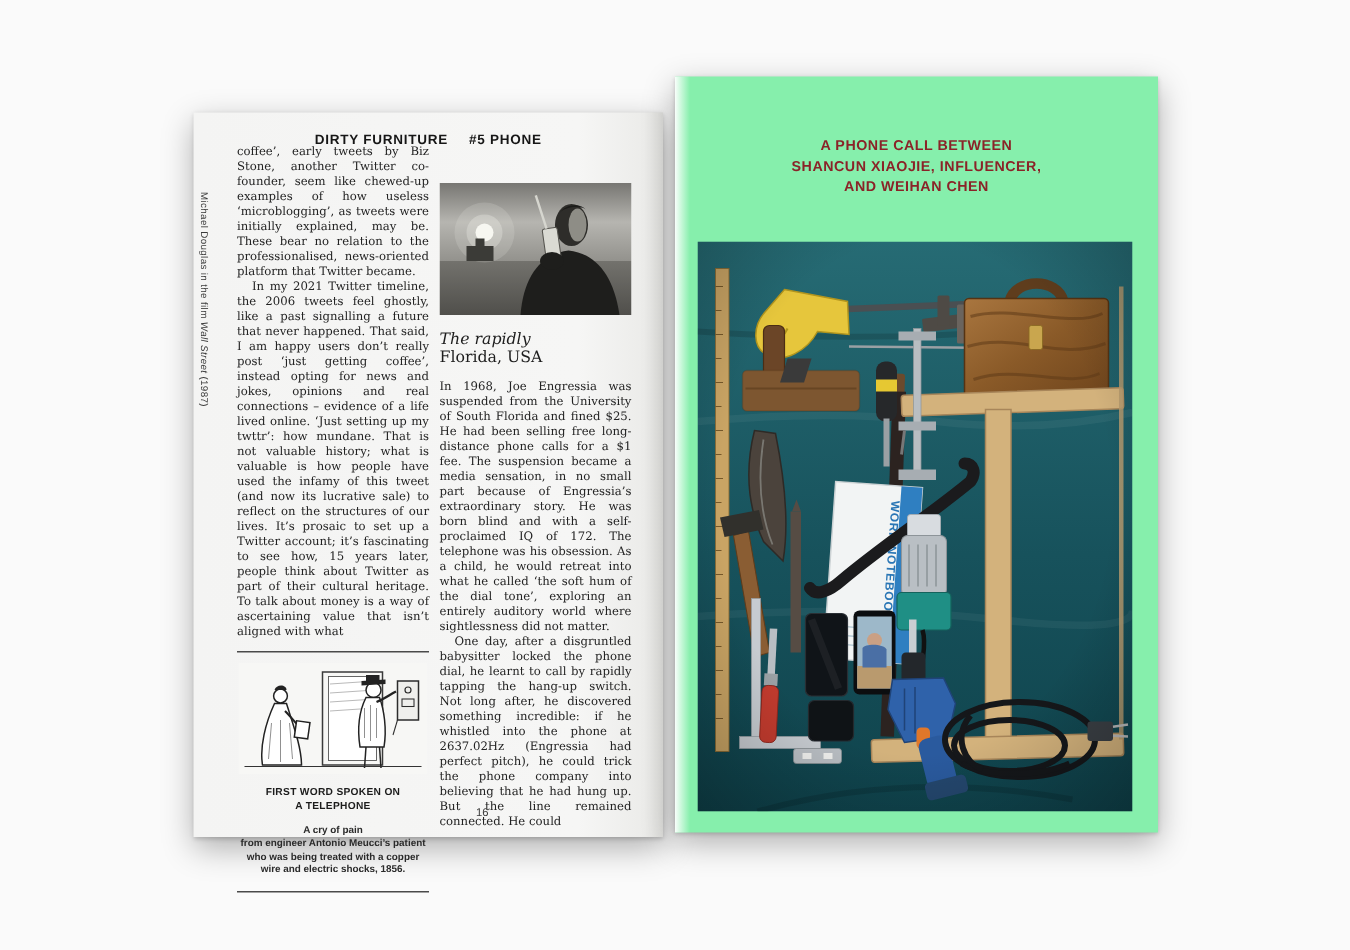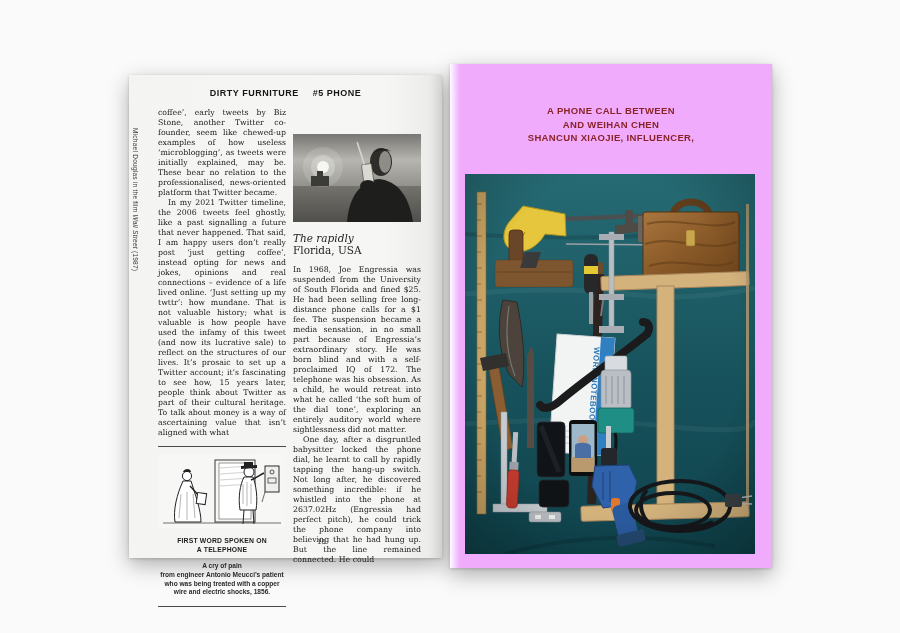--- a/index.html
+++ b/index.html
@@ -20,21 +20,21 @@
   }
   .lp-header .gap { display:inline-block; width:14px; }
   .sidebar-vert {
     position:absolute; left:3px; top:53px;
     writing-mode:vertical-rl;
     font-size:6.5px; letter-spacing:.25px; color:#3a3a3a; white-space:nowrap;
   }
   .col {
     position:absolute; width:128px;
     font-family:"DejaVu Serif", serif;
-    font-size:7.8px; line-height:10px; text-align:justify; color:#222;margin-top:12px;
+    font-size:7.8px; line-height:10px; text-align:justify; color:#222;
   }
   .col p { margin:0; }
   .col p.indent { text-indent:10px; }
   .col-1 { left:29px; top:21px; }
   .col-2 { left:164px; top:21px; }
   .rule { border:0; border-top:1px solid #4a4a4a; margin:8px 0 0 0; }
   .engraving { display:block; margin:7px auto 0 auto; }
   .cap-title { margin-top:8px; text-align:center; font-weight:bold; font-size:6.8px; line-height:9px; letter-spacing:.2px; color:#1c1c1c; font-family:"Liberation Sans",sans-serif; }
   .cap-body  { margin-top:8px; text-align:center; font-weight:bold; font-size:6.6px; line-height:8.8px; color:#2a2a2a; font-family:"Liberation Sans",sans-serif; }
   .author { font-style:italic; margin-left:12px; white-space:nowrap; }
@@ -42,22 +42,22 @@
   .story-head { margin-top:10px; font-family:"DejaVu Serif",serif; color:#1d1d1d; }
   .story-head .hd1 { font-style:italic; font-size:10.5px; line-height:12px; display:block; }
   .story-head .hd2 { font-size:10.5px; line-height:13px; display:block; }
   .col-2 .body-start { margin-top:8px; }
   .page-num {
     position:absolute; bottom:12px; left:0; width:100%; text-align:center;
     font-size:7.5px; color:#3c3c3c;padding-left:36px;
   }
   
   .page-right {
-    position:absolute; left:450px; top:64px; width:322px; height:504px;
-    background:#f0abfc;
+    position:absolute; left:450px; top:51px; width:322px; height:504px;
+    background:#86efac;
     box-shadow:0 7px 20px rgba(0,0,0,.30), 0 1px 3px rgba(0,0,0,.18);
   }
   .page-right::before {
     content:""; position:absolute; left:0; top:0; bottom:0; width:10px;
     background:linear-gradient(to right, rgba(255,255,255,.95), rgba(255,255,255,0));
     pointer-events:none;
   }
   .rp-title {
     position:absolute; top:40px; left:0; width:100%; text-align:center;
     font-size:9.5px; font-weight:bold; line-height:13.5px; letter-spacing:.35px;
@@ -193,22 +193,22 @@
     <p class="indent">One day, after a disgruntled babysitter locked the phone dial, he learnt to call by rapidly tapping the hang-up switch. Not long after, he discovered something incredible: if he whistled into the phone at 2637.02Hz (Engressia had perfect pitch), he could trick the phone company into believing that he had hung up. But the line remained connected. He could</p>
   </div>
 
   <div class="page-num">16</div>
 </div>
 
 <div class="page-right">
 
   <div class="rp-title">
     <div>A PHONE CALL BETWEEN</div>
+    <div>SHANCUN XIAOJIE, INFLUENCER,</div>
     <div>AND WEIHAN CHEN</div>
-    <div>SHANCUN XIAOJIE, INFLUENCER,</div>
   </div>
 
   <svg class="rp-photo" width="290" height="380" viewBox="0 0 290 380">
     <defs>
       <linearGradient id="teal" x1="0" y1="0" x2="0" y2="1">
         <stop offset="0" stop-color="#266b74"></stop>
           <stop offset=".55" stop-color="#17525c"></stop>
           <stop offset="1" stop-color="#0f434c"></stop>
       </linearGradient>
       <linearGradient id="wood" x1="0" y1="0" x2="1" y2="1">

